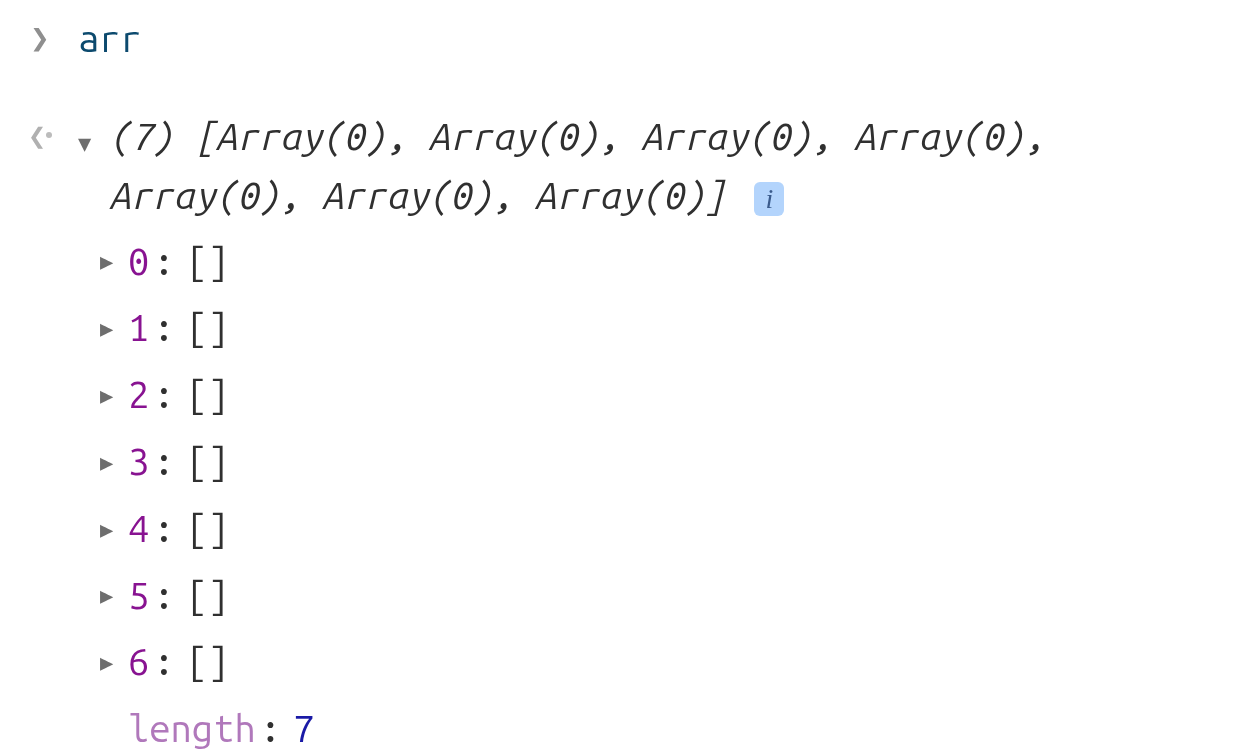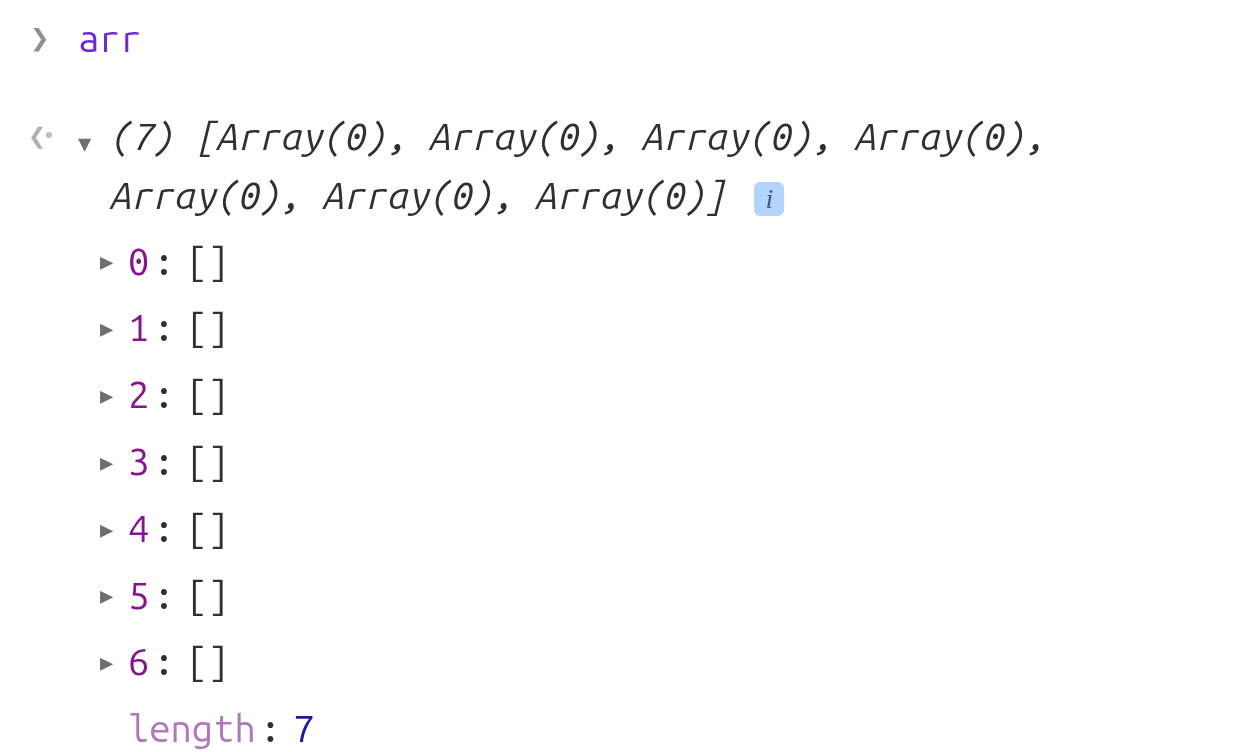--- a/index.html
+++ b/index.html
@@ -45,21 +45,21 @@
     }
     .output-icon .dot {
       width: 6px;
       height: 6px;
       border-radius: 50%;
       background: #bcbcbc;
       display: inline-block;
       margin-left: -2px;
     }
     .input-text {
-      color: #6d28d9;
+      color: #0c4a6e;
       font-family: inherit;
       margin-top: 48px;
     }
     .output-block {
       display: flex;
       align-items: flex-start;
       gap: 6px;
       margin-top: 10px;
     }
     .disclosure-triangle {

